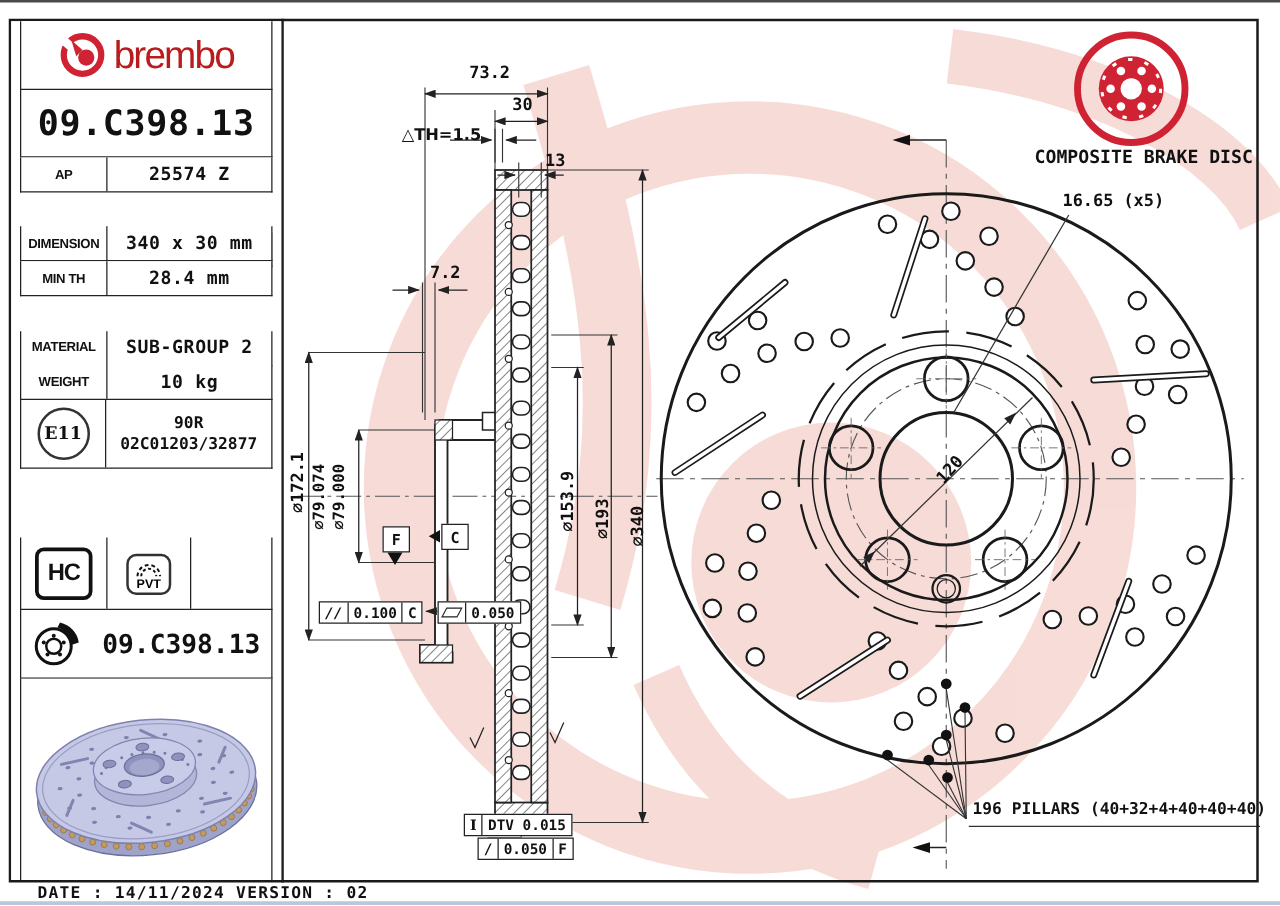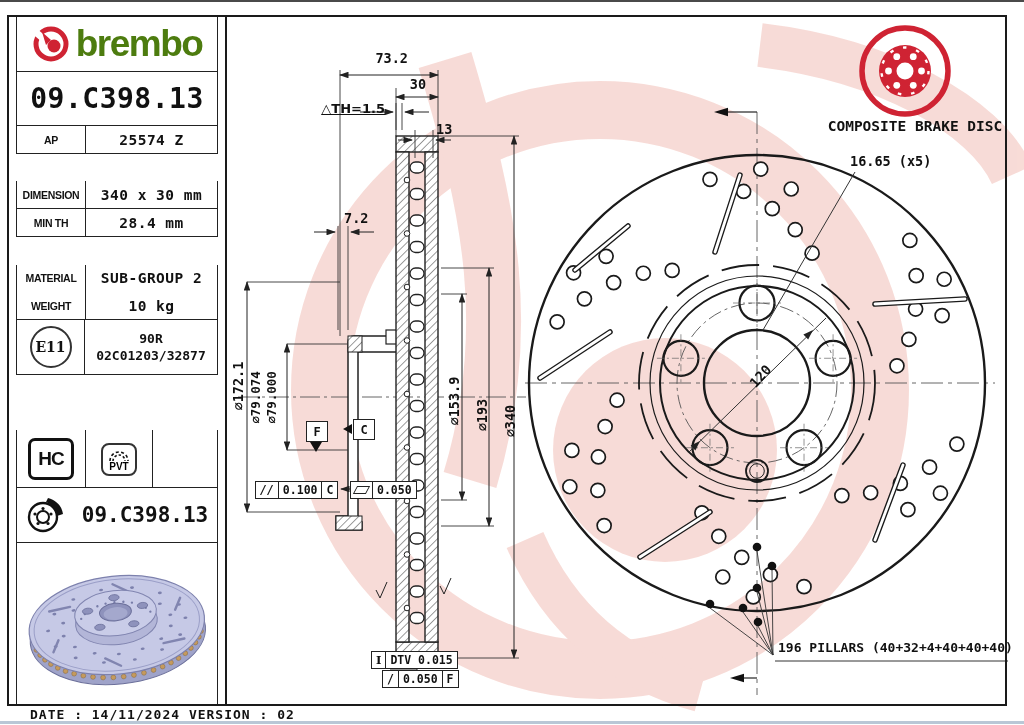--- a/index.html
+++ b/index.html
@@ -8,21 +8,21 @@
   .abs{position:absolute;}
   #topline{left:0;top:0;width:1024px;height:2px;background:#4a4a4a;}
   #bottomline{left:0;top:721px;width:1024px;height:3px;background:#b9c7d6;}
   #frame{left:7px;top:15px;width:1000px;height:691px;border:2px solid #1a1a1a;box-sizing:border-box;z-index:3;pointer-events:none;}
   #colsep{left:225px;top:15px;width:2px;height:691px;background:#1a1a1a;z-index:3;}
 
   
   #panel{left:9px;top:17px;width:216px;height:687px;background:#fff;z-index:4;}
   .cell{position:absolute;left:7px;width:202px;border-bottom:1.6px solid #222;border-right:1.6px solid #222;border-left:1.6px solid #222;box-sizing:border-box;background:#fff;}
   #logoCell{top:0;height:55px;display:flex;align-items:center;justify-content:center;gap:6px;border-top:0;}
-  .brandtxt{font-family:"Liberation Sans",sans-serif;font-weight:bold;font-size:37px;letter-spacing:-1.5px;color:#4d7c0f;}
+  .brandtxt{font-family:"Liberation Sans",sans-serif;font-weight:normal;font-size:31px;letter-spacing:-1.5px;color:#b91c1c;}
   #pnCell{top:55px;height:54px;display:flex;align-items:center;justify-content:center;}
   .bigpn{font-size:28px;font-weight:bold;letter-spacing:0.5px;}
   #specRows{top:109px;height:194px;border:0;left:7px;width:202px;position:absolute;}
   .srow{position:absolute;left:0;width:202px;height:28px;border-bottom:1.4px solid #222;border-left:1.6px solid #222;border-right:1.6px solid #222;box-sizing:border-box;display:flex;background:#fff;}
   .srow.thick{border-bottom:2.4px solid #111;margin-top:32px;}
   .slab{width:68px;border-right:1.4px solid #222;display:flex;align-items:center;justify-content:center;
         font-family:"Liberation Sans",sans-serif;font-weight:bold;font-size:10.5px;letter-spacing:-0.3px;}
   .sval{flex:1;display:flex;align-items:center;justify-content:center;font-size:14.5px;font-weight:bold;letter-spacing:0.5px;}
   .icell{display:flex;align-items:center;}
   .iconbox{width:68px;border-right:1.4px solid #222;height:100%;display:flex;align-items:center;justify-content:center;box-sizing:border-box;}
@@ -504,21 +504,21 @@
         <circle cx="32.5" cy="49" r="3.4"></circle>
         <circle cx="40.74999999999999" cy="34.71058083755677" r="3.4"></circle>
         <circle cx="57.25" cy="34.71058083755676" r="3.4"></circle>
       </g>
     <circle cx="49" cy="49" r="23.5" fill="none" stroke="#fff" stroke-width="2.4" stroke-dasharray="3.5 10"></circle>
   </svg>
   <div class="abs" id="cbdTitle">COMPOSITE BRAKE DISC</div>
 
   <div class="dimlab" style="left:348px;top:50px;width:60px;text-align:right;">73.2</div>
   <div class="dimlab" style="left:400px;top:76px;width:36px;text-align:center;">30</div>
-  <div class="dimlab" style="left:283px;top:101px;width:102px;text-align:right;font-family:'DejaVu Sans','Liberation Sans',sans-serif;font-size:13px;text-decoration:underline;">△TH=1.5</div>
+  <div class="dimlab" style="left:283px;top:101px;width:102px;text-align:right;font-family:'DejaVu Sans','Liberation Sans',sans-serif;font-size:13px;">△TH=1.5</div>
   <div class="dimlab" style="left:436px;top:121px;width:30px;">13</div>
   <div class="dimlab" style="left:344px;top:210px;width:42px;">7.2</div>
 
   <div class="dimlab rot" style="left:203px;top:378px;width:70px;">∅172.1</div>
   <div class="dimlab rot" style="left:217px;top:390px;width:76px;font-size:12.5px;">∅79.074</div>
   <div class="dimlab rot" style="left:233px;top:390px;width:76px;font-size:12.5px;">∅79.000</div>
   <div class="dimlab rot" style="left:421px;top:393px;width:66px;">∅153.9</div>
   <div class="dimlab rot" style="left:456px;top:407px;width:52px;">∅193</div>
   <div class="dimlab rot" style="left:484px;top:413px;width:52px;">∅340</div>
 

